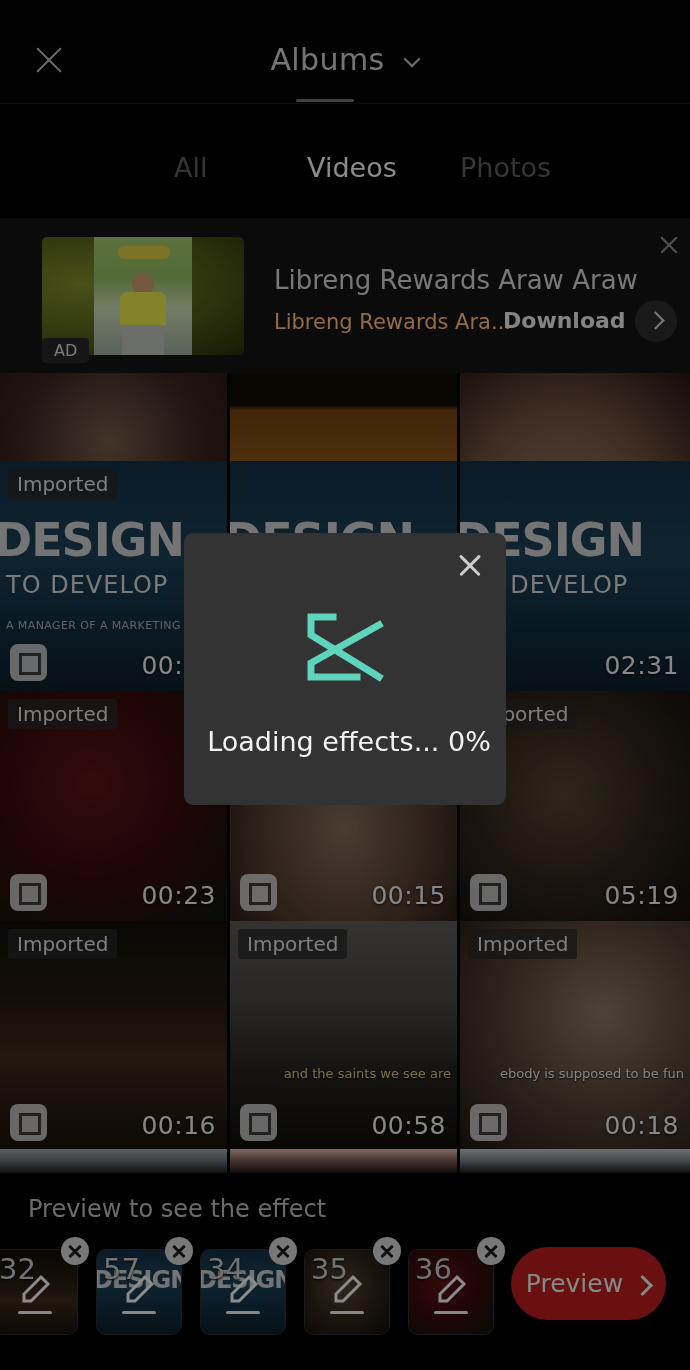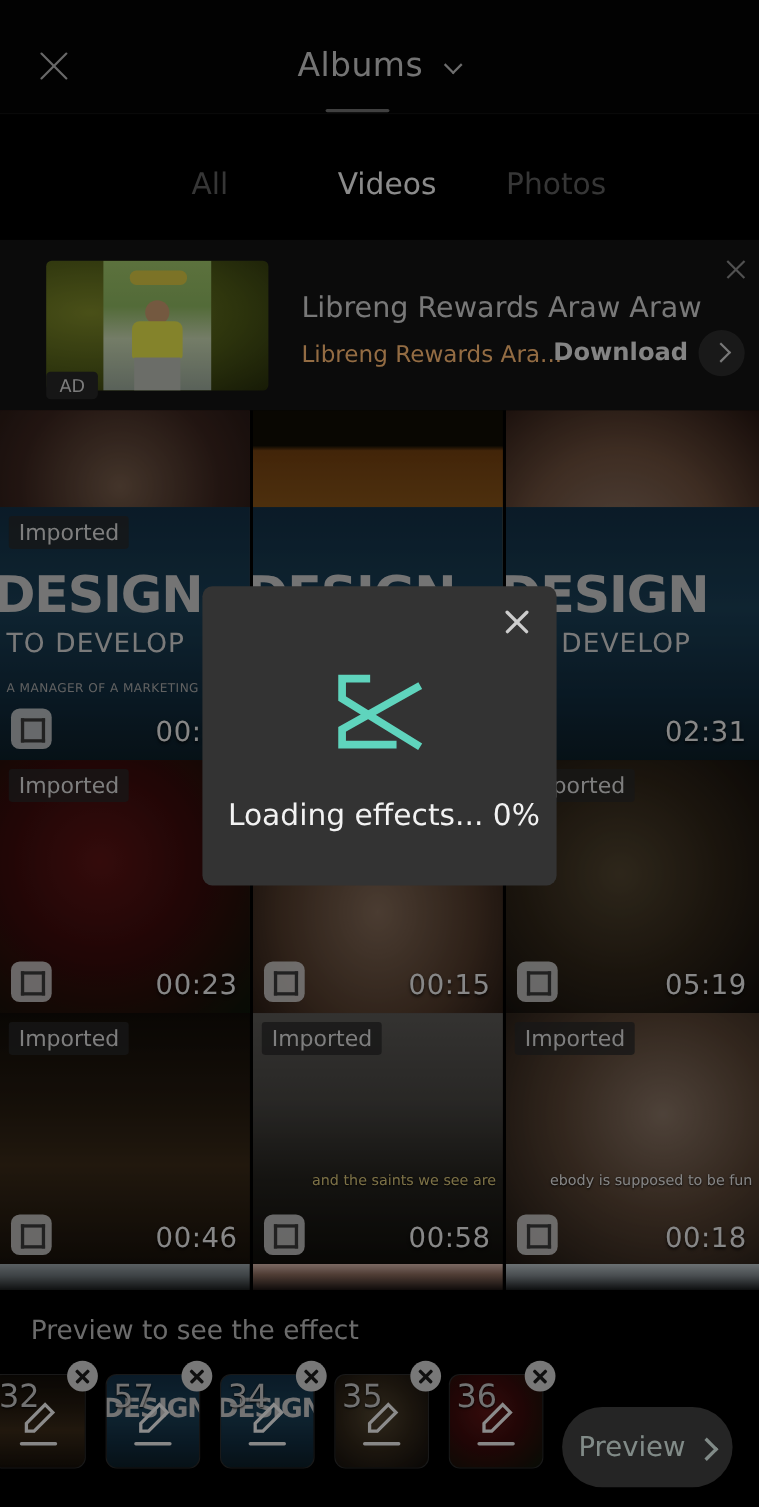--- a/index.html
+++ b/index.html
@@ -283,22 +283,22 @@
   .clip-x::before, .clip-x::after {
     content:""; position:absolute; left:6px; top:13px;
     width:16px; height:2.6px; background:#1a1a1a; border-radius:1px;
   }
   .clip-x::before { transform:rotate(45deg); }
   .clip-x::after  { transform:rotate(-45deg); }
 
   .preview-btn {
     position:absolute; left:511px; top:1247px;
     width:155px; height:73px; border-radius:37px;
-    background:#404040; cursor:pointer;
-    display:flex; align-items:center; justify-content:center; gap:12px;margin-top:32px;
+    background:#b91c1c; cursor:pointer;
+    display:flex; align-items:center; justify-content:center; gap:12px;
   }
   .preview-lbl {
     font-size:25px; color:#dff0ea;
     font-family:"DejaVu Sans", sans-serif;
   }
   .preview-chev { width:16px; height:16px; position:relative; }
   .preview-chev::after {
     content:""; position:absolute; left:0; top:2px;
     width:12px; height:12px;
     border-top:3px solid #dff0ea; border-right:3px solid #dff0ea;
@@ -432,21 +432,21 @@
         <div class="expand"></div>
         <div class="dur">05:19</div>
       </div>
     </div>
 
     <div class="grow" style="top:548px">
       <div class="cell c0 bg-cafe">
         <div class="shade"></div>
         <div class="imported">Imported</div>
         <div class="expand"></div>
-        <div class="dur">00:46</div>
+        <div class="dur">00:16</div>
       </div>
       <div class="cell c1 bg-guitar">
         <div class="shade"></div>
         <div class="imported">Imported</div>
         <div class="subcap">and the saints we see are</div>
         <div class="expand"></div>
         <div class="dur">00:58</div>
       </div>
       <div class="cell c2 bg-singer">
         <div class="shade"></div>

